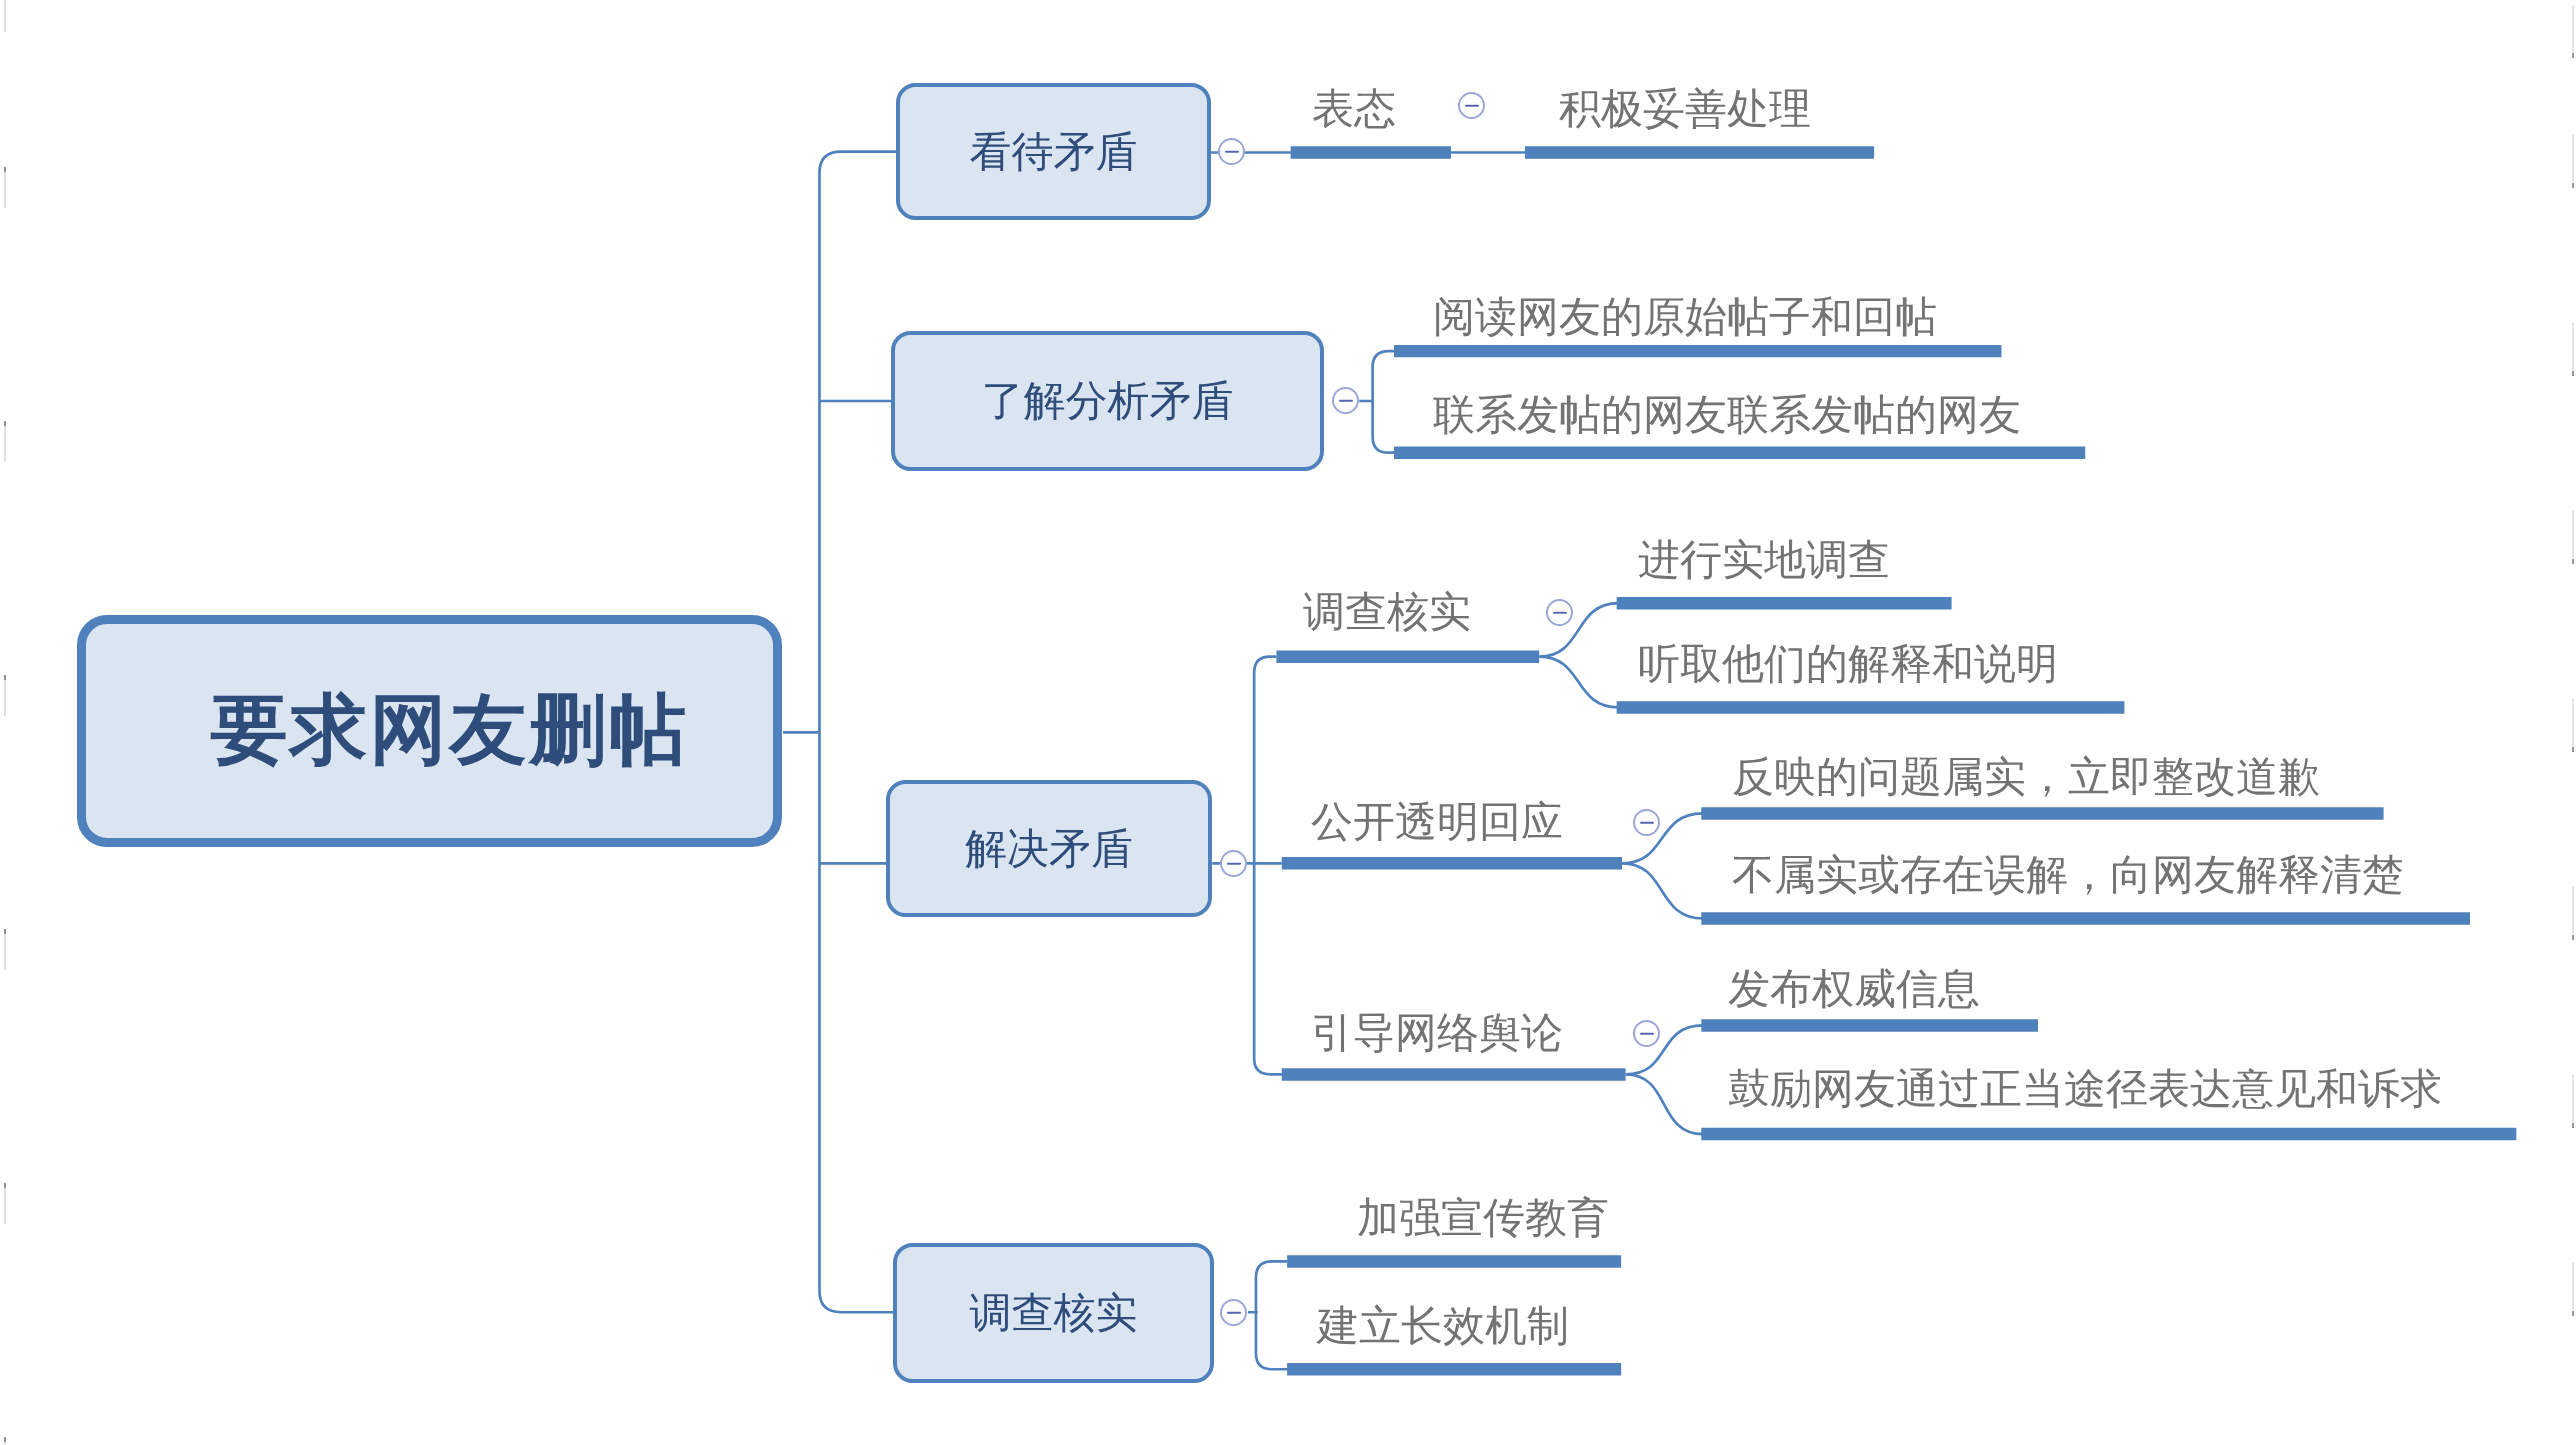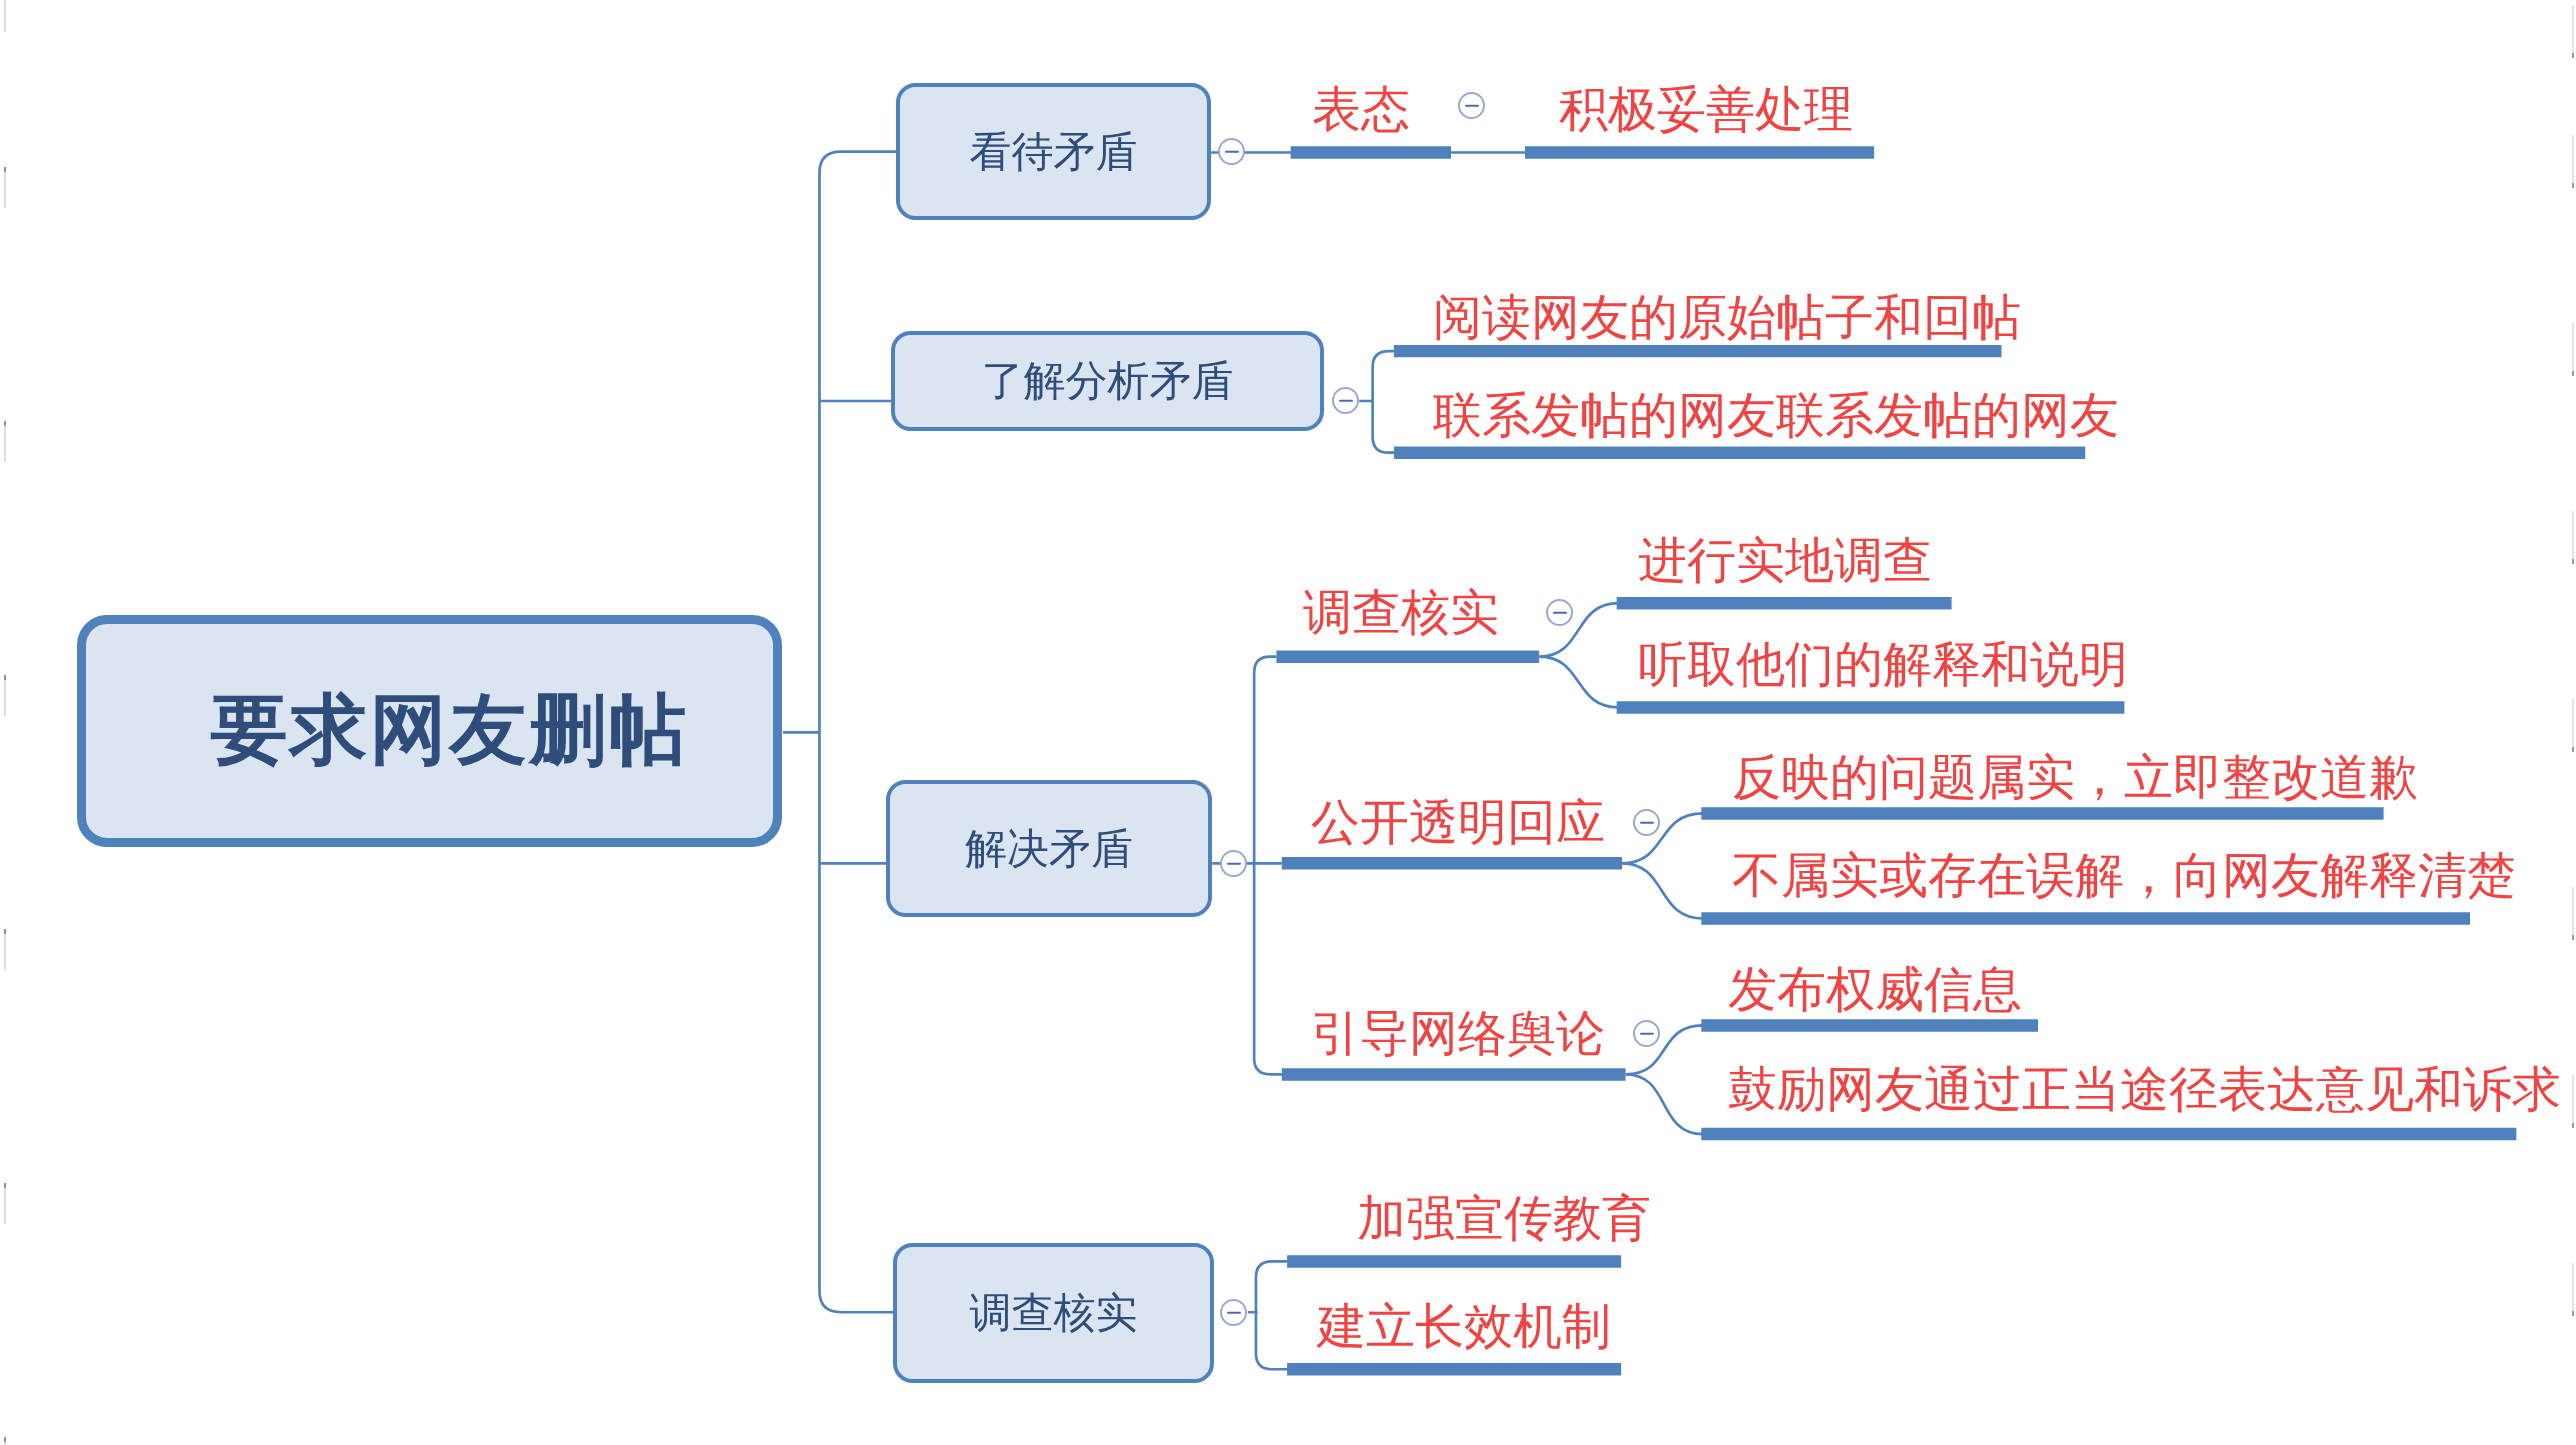--- a/index.html
+++ b/index.html
@@ -29,22 +29,22 @@
     border-radius:30px;
     font-size:77px;
     font-weight:bold;
     letter-spacing:2.7px;
     color:#2e4d7b;
   }
 
   
   .leaf{
     position:absolute;
-    font-size:49px;line-height:46px;
-    color:#ef4444;
+    font-size:42px;line-height:46px;
+    color:#737373;
     white-space:nowrap;
     cursor:default;
   }
 
   
   .collapse{
     position:absolute;width:27px;height:27px;box-sizing:border-box;
     border:2.7px solid #9aa6d6;border-radius:50%;
     background:#ffffff;
   }
@@ -106,21 +106,21 @@
   </svg>
 
   <div class="box root" style="left:77px;top:615px;width:705px;height:232px;padding-left:40px;">
     <span>要求网友删帖</span>
   </div>
 
   <div class="box" style="left:896px;top:83px;width:315px;height:137px;">
     <span>看待矛盾</span>
   </div>
 
-  <div class="box" style="left:891px;top:331px;width:433px;height:100px;">
+  <div class="box" style="left:891px;top:331px;width:433px;height:140px;">
     <span>了解分析矛盾</span>
   </div>
 
   <div class="box" style="left:886px;top:780px;width:326px;height:137px;">
     <span>解决矛盾</span>
   </div>
 
   <div class="box" style="left:893px;top:1243px;width:321px;height:140px;">
     <span>调查核实</span>
   </div>

